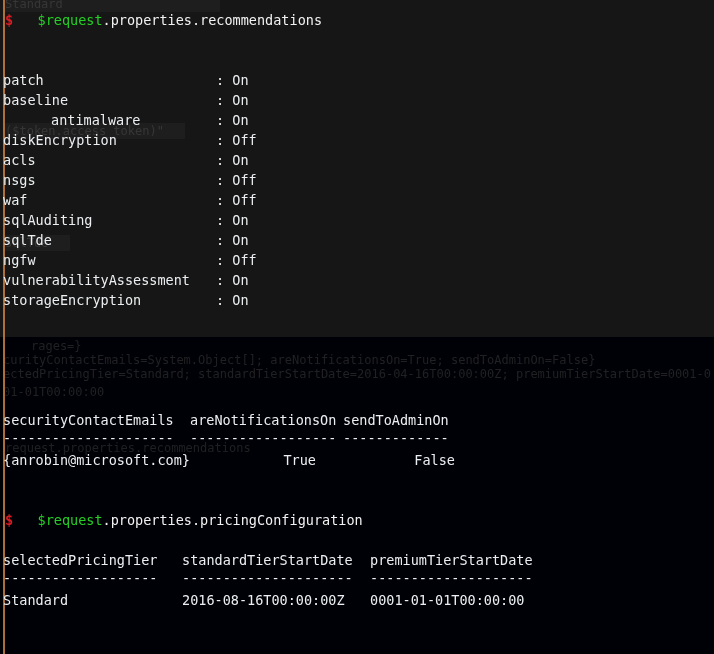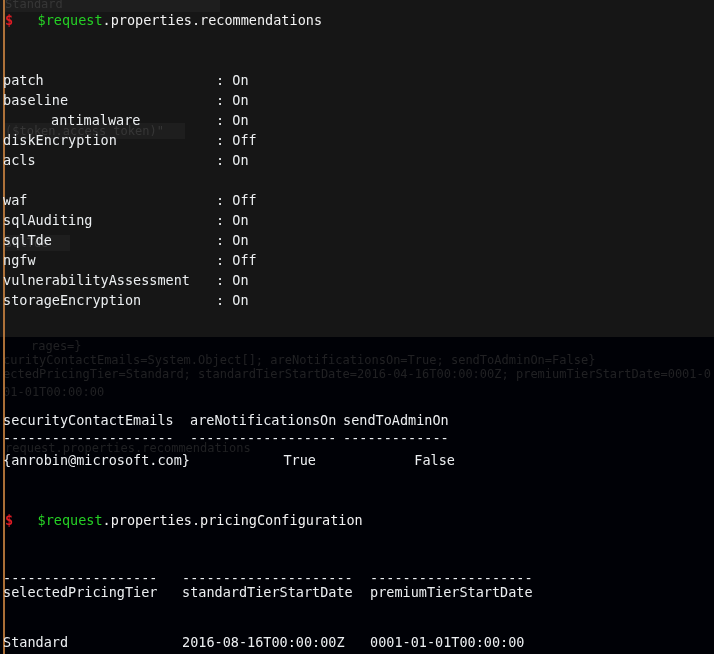--- a/index.html
+++ b/index.html
@@ -97,20 +97,21 @@
     <div class="line fg" style="top:70px;  left:3px;"><span class="kv-name" style="width:213px;">patch</span><span>:</span><span> </span><span>On</span></div>
 
     <div class="line fg" style="top:90px;  left:3px;"><span class="kv-name" style="width:213px;">baseline</span><span>:</span><span> </span><span>On</span></div>
 
     <div class="line fg" style="top:110px; left:3px;"><span class="kv-name" style="width:213px;padding-left:48px;">antimalware</span><span>:</span><span> </span><span>On</span></div>
 
     <div class="line fg" style="top:130px; left:3px;"><span class="kv-name" style="width:213px;">diskEncryption</span><span>:</span><span> </span><span>Off</span></div>
 
     <div class="line fg" style="top:150px; left:3px;"><span class="kv-name" style="width:213px;">acls</span><span>:</span><span> </span><span>On</span></div>
 
+    <div class="line fg" style="top:170px; left:3px;"><span class="kv-name" style="width:213px;">nsgs</span><span>:</span><span> </span><span>Off</span></div>
 
     <div class="line fg" style="top:190px; left:3px;"><span class="kv-name" style="width:213px;">waf</span><span>:</span><span> </span><span>Off</span></div>
 
     <div class="line fg" style="top:210px; left:3px;"><span class="kv-name" style="width:213px;">sqlAuditing</span><span>:</span><span> </span><span>On</span></div>
 
     <div class="line fg" style="top:230px; left:3px;"><span class="kv-name" style="width:213px;">sqlTde</span><span>:</span><span> </span><span>On</span></div>
 
     <div class="line fg" style="top:250px; left:3px;"><span class="kv-name" style="width:213px;">ngfw</span><span>:</span><span> </span><span>Off</span></div>
 
     <div class="line fg" style="top:270px; left:3px;"><span class="kv-name" style="width:213px;">vulnerabilityAssessment</span><span>:</span><span> </span><span>On</span></div>
@@ -119,20 +120,20 @@
 
 
     <div class="line fg" style="top:410px; left:3px;"><span style="display:inline-block;width:187px;">securityContactEmails</span><span style="display:inline-block;width:153px;">areNotificationsOn</span><span>sendToAdminOn</span></div>
 
     <div class="line fg" style="top:428px; left:3px;"><span style="display:inline-block;width:187px;">---------------------</span><span style="display:inline-block;width:153px;">------------------</span><span>-------------</span></div>
 
     <div class="line fg" style="top:450px; left:3px;"><span style="display:inline-block;width:187px;">{anrobin@microsoft.com}</span><span style="display:inline-block;width:153px;text-align:right;padding-right:27px;">True</span><span style="display:inline-block;width:112px;text-align:right;">False</span></div>
 
     <div class="line" style="top:510px; left:5px;text-align:right;"><span class="prompt">$</span><span style="color:transparent;">   </span><span class="cmd-var">$request</span><span class="cmd-rest">.properties.pricingConfiguration</span></div>
 
-    <div class="line fg" style="top:550px; left:3px;"><span style="display:inline-block;width:179px;margin-top:32px;">selectedPricingTier</span><span style="display:inline-block;width:188px;">standardTierStartDate</span><span>premiumTierStartDate</span></div>
+    <div class="line fg" style="top:550px; left:3px;"><span style="display:inline-block;width:179px;">selectedPricingTier</span><span style="display:inline-block;width:188px;">standardTierStartDate</span><span>premiumTierStartDate</span></div>
 
     <div class="line fg" style="top:568px; left:3px;"><span style="display:inline-block;width:179px;">-------------------</span><span style="display:inline-block;width:188px;">---------------------</span><span>--------------------</span></div>
 
-    <div class="line fg" style="top:590px; left:3px;"><span style="display:inline-block;width:179px;">Standard</span><span style="display:inline-block;width:188px;margin-top:42px;">2016-08-16T00:00:00Z</span><span>0001-01-01T00:00:00</span></div>
+    <div class="line fg" style="top:590px; left:3px;"><span style="display:inline-block;width:179px;">Standard</span><span style="display:inline-block;width:188px;">2016-08-16T00:00:00Z</span><span>0001-01-01T00:00:00</span></div>
 
   </div>
 </div>
 
 </body></html>

